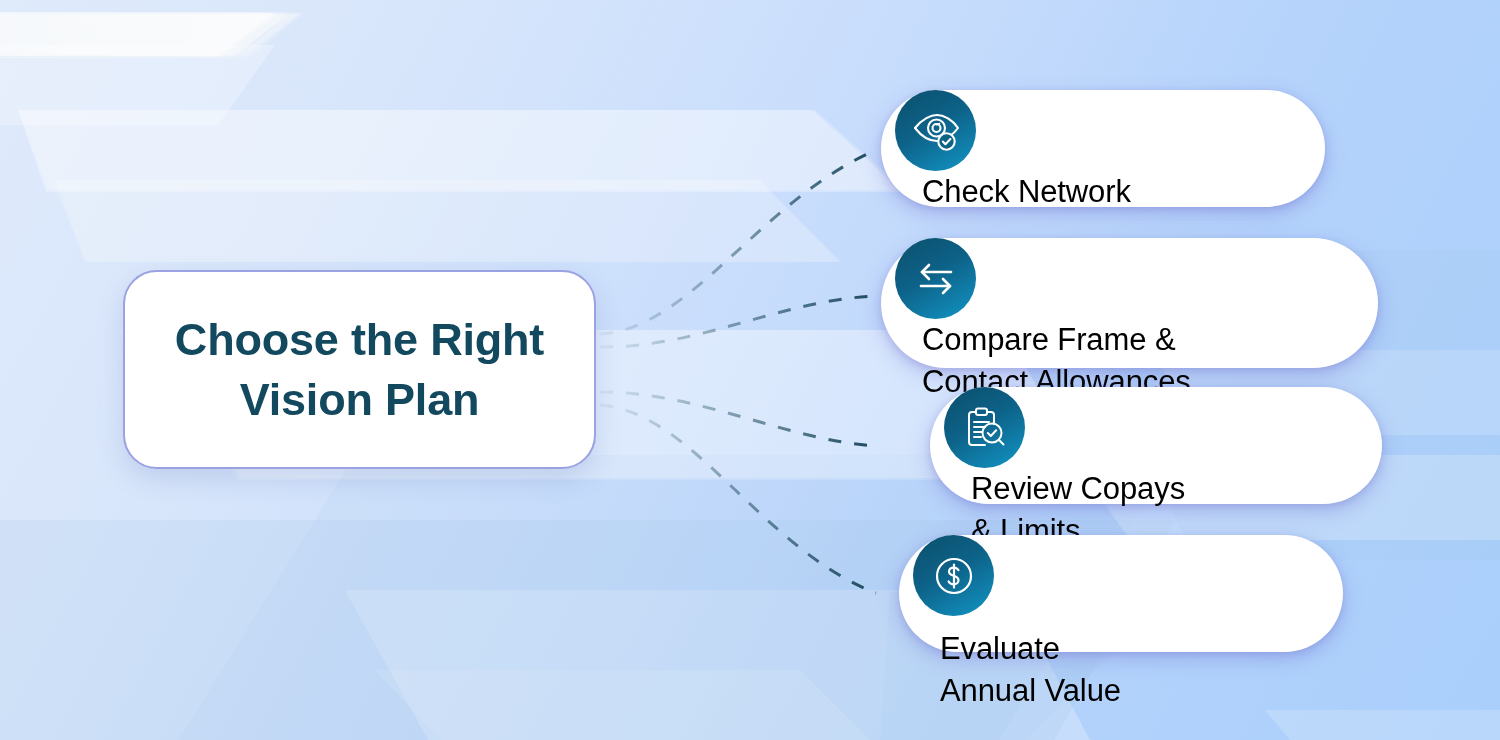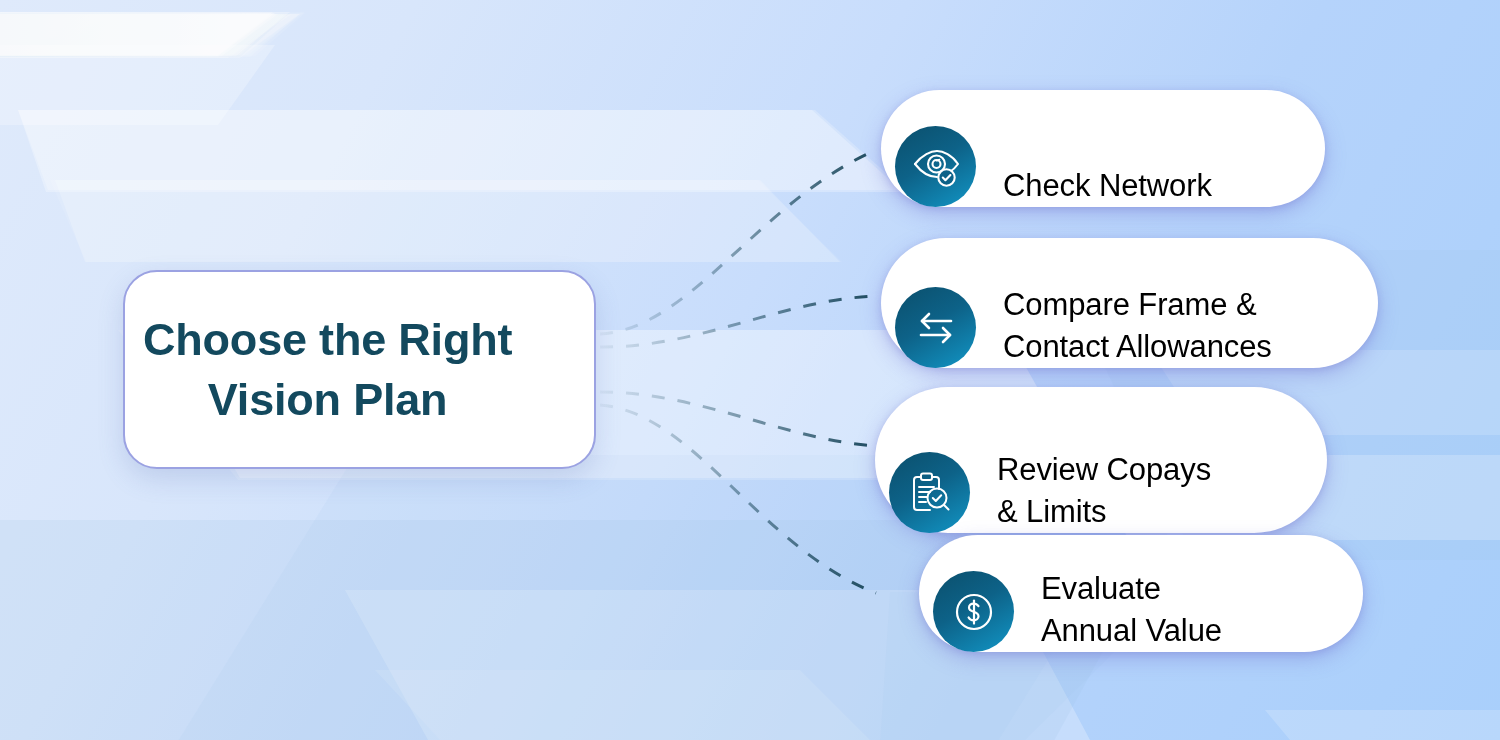--- a/index.html
+++ b/index.html
@@ -39,44 +39,46 @@
     left: 123px;
     top: 270px;
     width: 473px;
     height: 199px;
     background: #ffffff;
     border: 2.5px solid #9ba2e2;
     border-radius: 34px;
     box-sizing: border-box;
     display: flex;
     align-items: center;
+    justify-content: center;
     box-shadow: 0 10px 26px rgba(90,110,180,0.20);
   }
   .center-title {
     color: #13495e;
     font-size: 45px;
     font-weight: 700;
     line-height: 1.33;
     text-align: center;
     letter-spacing: -0.2px;
     white-space: pre-line;
     padding: 0 18px;
   }
 
   
   .pill {
     position: absolute;
     background: #ffffff;
     border-radius: 999px;
     display: flex;
-    align-items: flex-end;
+    align-items: flex-start;
     box-sizing: border-box;
     padding-left: 14px;
     box-shadow: 0 7px 20px rgba(116,116,210,0.38),
                 0 2px 6px rgba(110,110,200,0.25);
+    flex-direction: column;
   }
   .pill-icon {
     flex: 0 0 auto;
     width: 81px;
     height: 81px;
     border-radius: 50%;
     background: linear-gradient(150deg, #0b4f6c 0%, #0d6288 45%, #1296c6 100%);
     display: flex;
     align-items: center;
     justify-content: center;
@@ -87,22 +89,22 @@
     font-size: 31px;
     font-weight: 400;
     line-height: 1.36;
     margin-left: 27px;
     white-space: pre-line;
     letter-spacing: -0.1px;
   }
 
   #pill-0 { left: 881px; top: 90px;  width: 444px; height: 117px; }
   #pill-1 { left: 881px; top: 238px; width: 497px; height: 130px; }
-  #pill-2 { left: 875px; top: 387px; width: 452px; height: 146px; }
-  #pill-3 { left: 919px; top: 535px; width: 444px; height: 117px; }
+  #pill-2 { left: 930px; top: 387px; width: 452px; height: 117px; }
+  #pill-3 { left: 899px; top: 535px; width: 444px; height: 117px; gap: 12px; }
 </style>
 </head>
 <body>
 
 <div id="stage">
 
   <div class="bg-layer">
     <svg width="1500" height="740" viewBox="0 0 1500 740">
       <defs>
         <linearGradient id="bgFade" x1="0" y1="0" x2="1" y2="1">

